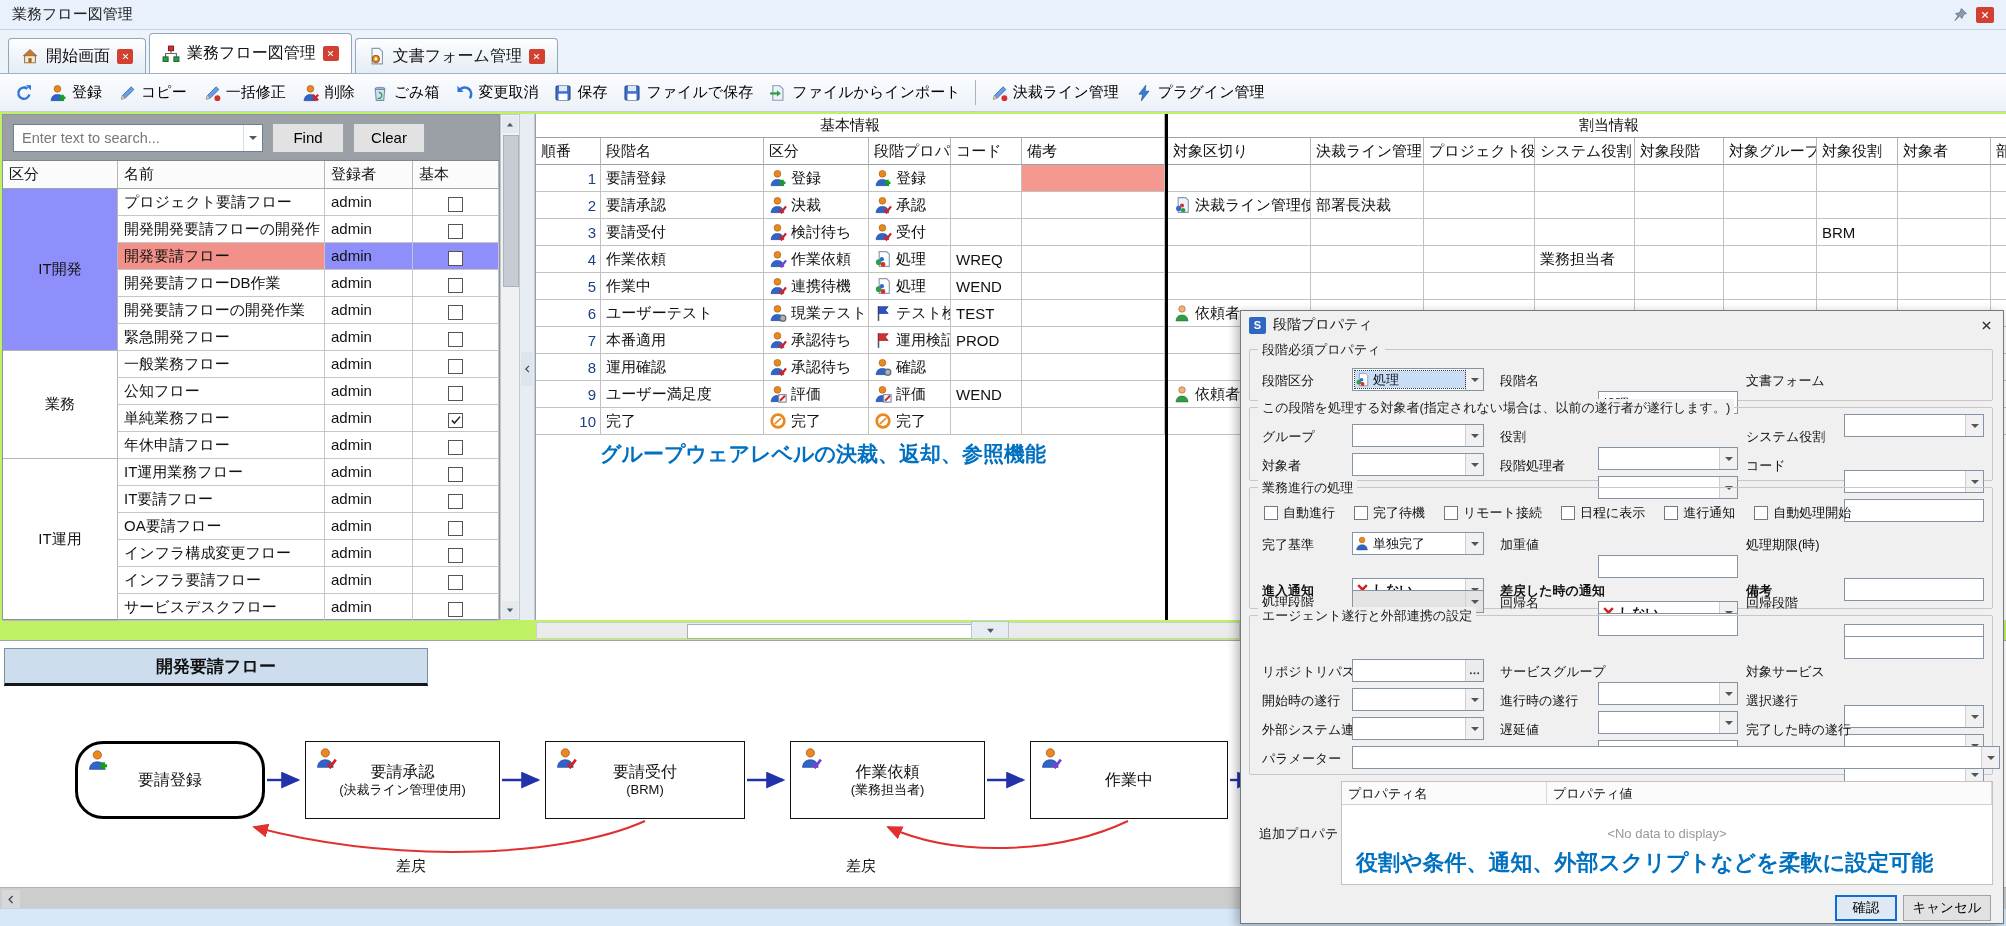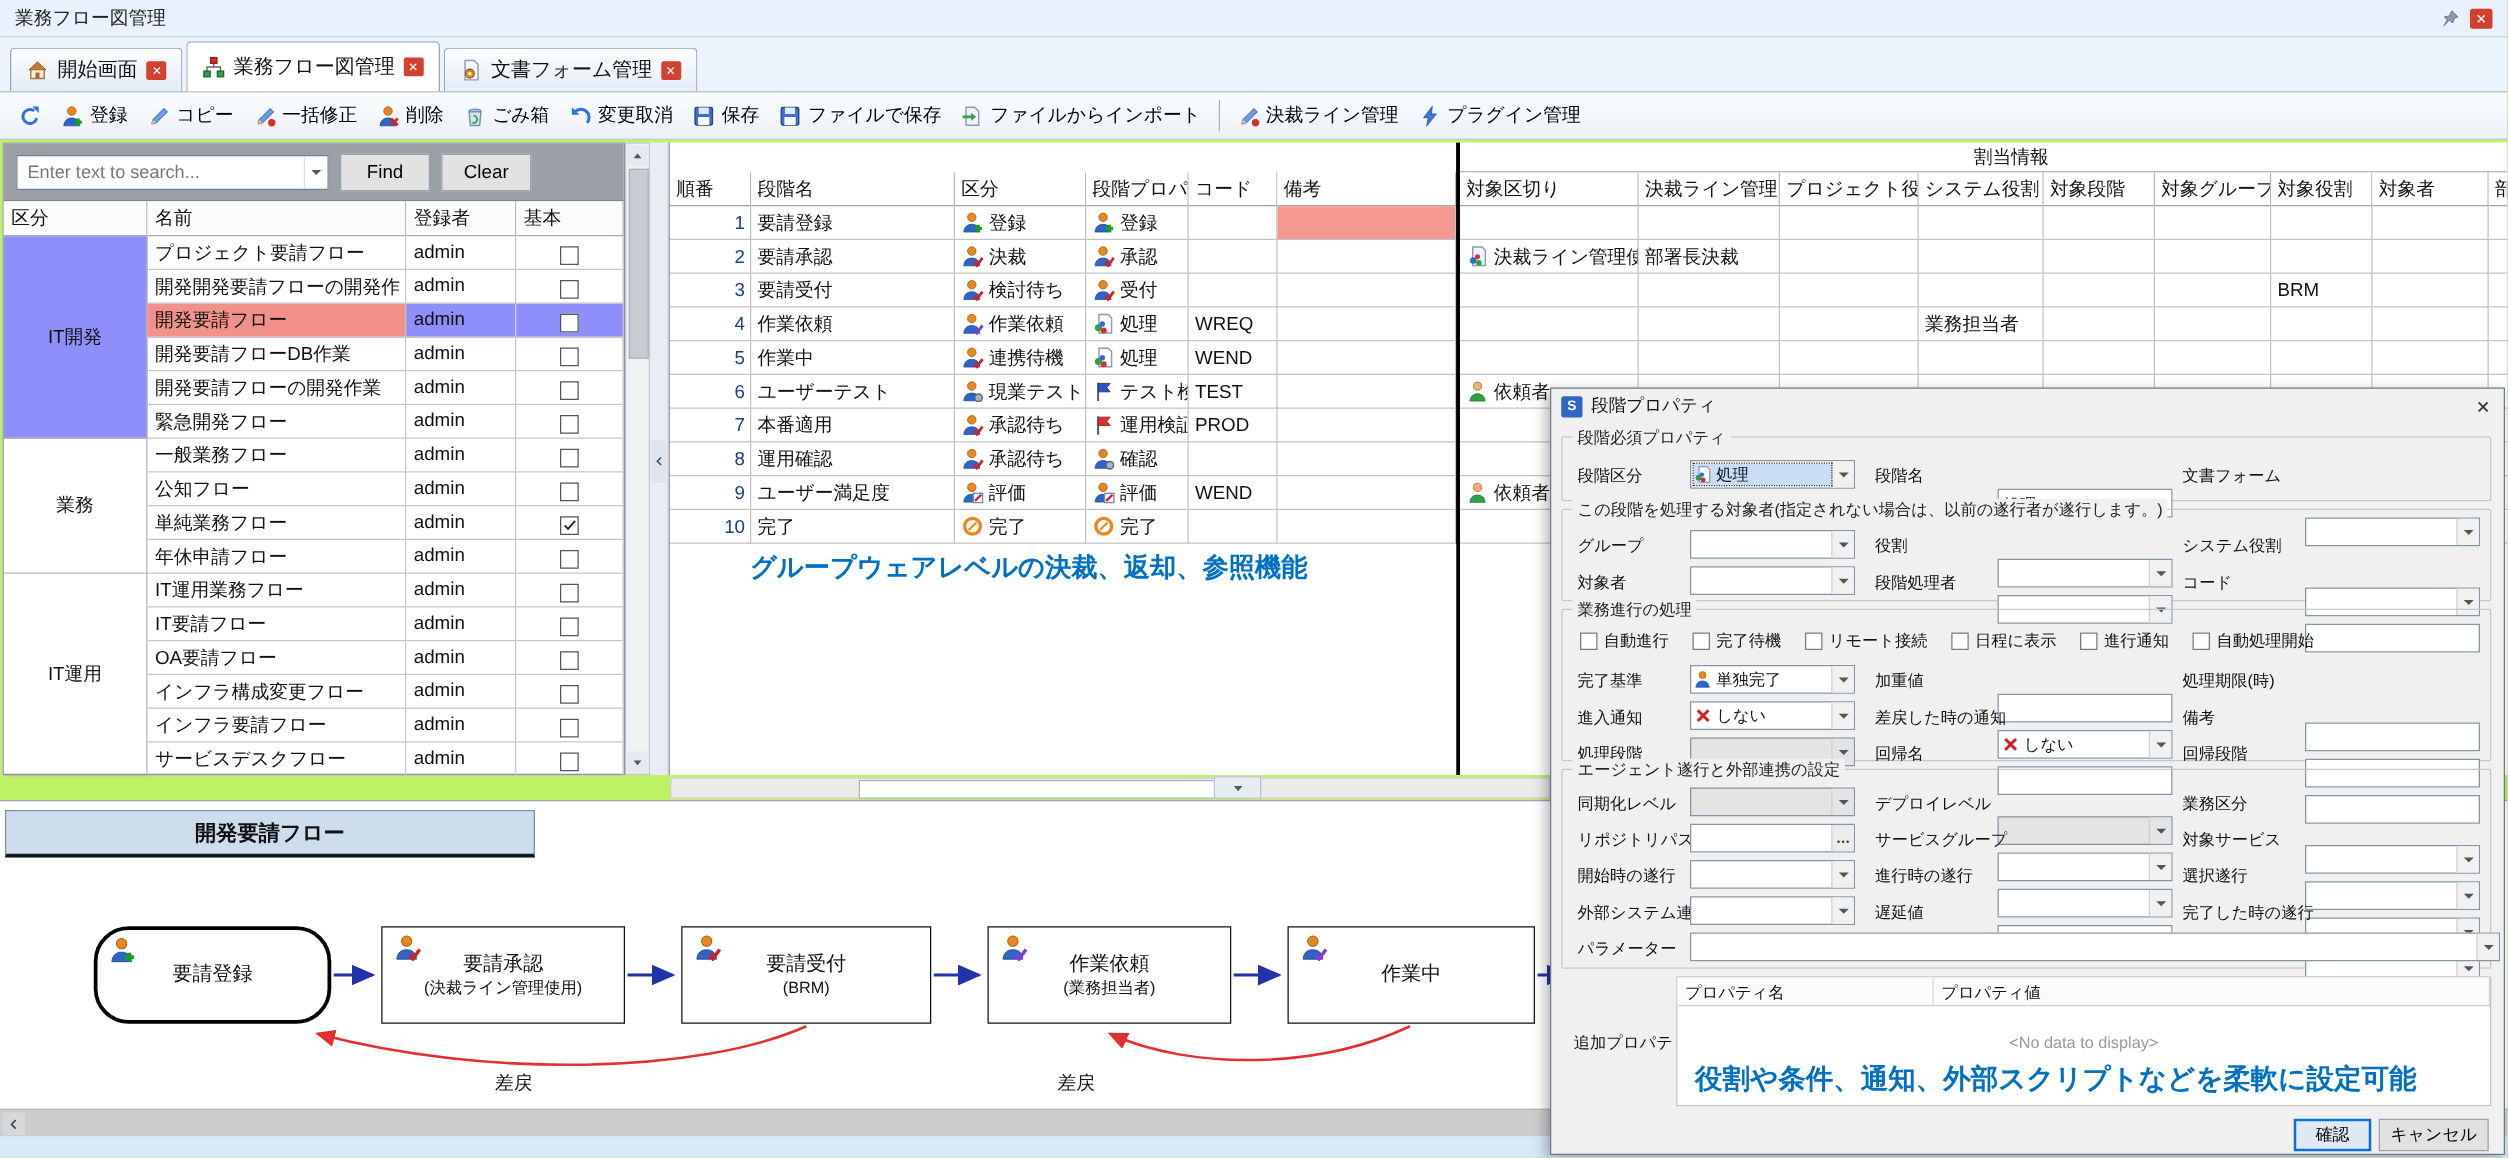--- a/index.html
+++ b/index.html
@@ -458,20 +458,21 @@
         <span class="icon">
           <svg viewBox="0 0 16 16">
             <path d="M10.5 2.5L5 8l5.5 5.5" fill="none" stroke="#345" stroke-width="2"></path>
           </svg>
         </span>
       </span>
   </div>
 
   <div class="maintable">
     <div class="mgrid" id="maingrid" style="grid-template-columns: 65px 163px 105px 82px 71px 143px 146px 113px 111px 100px 89px 93px 81px 93px 60px; grid-template-rows: 24px 27px repeat(10, 27px);">
+        <div class="mgh" style="grid-area: 1 / 1 / auto / span 6;">基本情報</div>
         <div class="mgh thickL" style="grid-area: 1 / 7 / auto / span 9;">割当情報</div>
         <div class="mch" style="grid-area: 2 / 1;">順番</div>
         <div class="mch" style="grid-area: 2 / 2;">段階名</div>
         <div class="mch" style="grid-area: 2 / 3;">区分</div>
         <div class="mch" style="grid-area: 2 / 4;">段階プロパティ</div>
         <div class="mch" style="grid-area: 2 / 5;">コード</div>
         <div class="mch" style="grid-area: 2 / 6;">備考</div>
         <div class="mch thickL" style="grid-area: 2 / 7;">対象区切り</div>
         <div class="mch" style="grid-area: 2 / 8;">決裁ライン管理</div>
         <div class="mch" style="grid-area: 2 / 9;">プロジェクト役割</div>
@@ -1054,21 +1055,21 @@
                     </svg>
                   </span>
                   <span>単独完了</span>
                 </span>
               </div>
               <span class="dlabel" style="left: 240px;">加重値</span>
               <div class="dctrl dinput" style="left: 338px; width: 140px;"></div>
               <span class="dlabel" style="left: 486px;">処理期限(時)</span>
               <div class="dctrl dinput" style="left: 584px; width: 140px;"></div>
             </div>
-            <div class="drow" style="top: 73px;">
+            <div class="drow" style="top: 90px; font-weight: bold;">
               <span class="dlabel" style="left: 2px;">進入通知</span>
               <div class="dctrl combo" style="left: 92px; width: 132px;">
                 <span class="cbtn"></span>
                 <span class="cval">
                   <span class="icon">
                     <svg viewBox="0 0 16 16">
                       <path d="M3.4 3.4l9.2 9.2m0-9.2l-9.2 9.2" stroke="#d42020" stroke-width="2.6"></path>
                     </svg>
                   </span>
                   <span>しない</span>
@@ -1095,34 +1096,20 @@
                 <span class="cbtn"></span>
               </div>
               <span class="dlabel" style="left: 240px;">回帰名</span>
               <div class="dctrl dinput" style="left: 338px; width: 140px;"></div>
               <span class="dlabel" style="left: 486px;">回帰段階</span>
               <div class="dctrl dinput" style="left: 584px; width: 140px;"></div>
             </div>
           </div>
           <div class="grp" style="top: 276px; height: 160px;">
             <span class="grp-title">エージェント遂行と外部連携の設定</span>
-            <div class="drow" style="top: 14px;">
-              <span class="dlabel" style="left: 2px;">同期化レベル</span>
-              <div class="dctrl combo disabled" style="left: 92px; width: 132px;">
-                <span class="cbtn"></span>
-              </div>
-              <span class="dlabel" style="left: 240px;">デプロイレベル</span>
-              <div class="dctrl combo disabled" style="left: 338px; width: 140px;">
-                <span class="cbtn"></span>
-              </div>
-              <span class="dlabel" style="left: 486px;">業務区分</span>
-              <div class="dctrl combo" style="left: 584px; width: 140px;">
-                <span class="cbtn"></span>
-              </div>
-            </div>
             <div class="drow" style="top: 43px;">
               <span class="dlabel" style="left: 2px;">リポジトリパス</span>
               <div class="dctrl dinput" style="left: 92px; width: 132px;">
                 <span class="pbtn">
                   <span class="icon">
                     <svg viewBox="0 0 16 16">
                       <circle cx="3.5" cy="11.5" r="1.2" fill="#333"></circle>
                       <circle cx="8" cy="11.5" r="1.2" fill="#333"></circle>
                       <circle cx="12.5" cy="11.5" r="1.2" fill="#333"></circle>
                     </svg>

